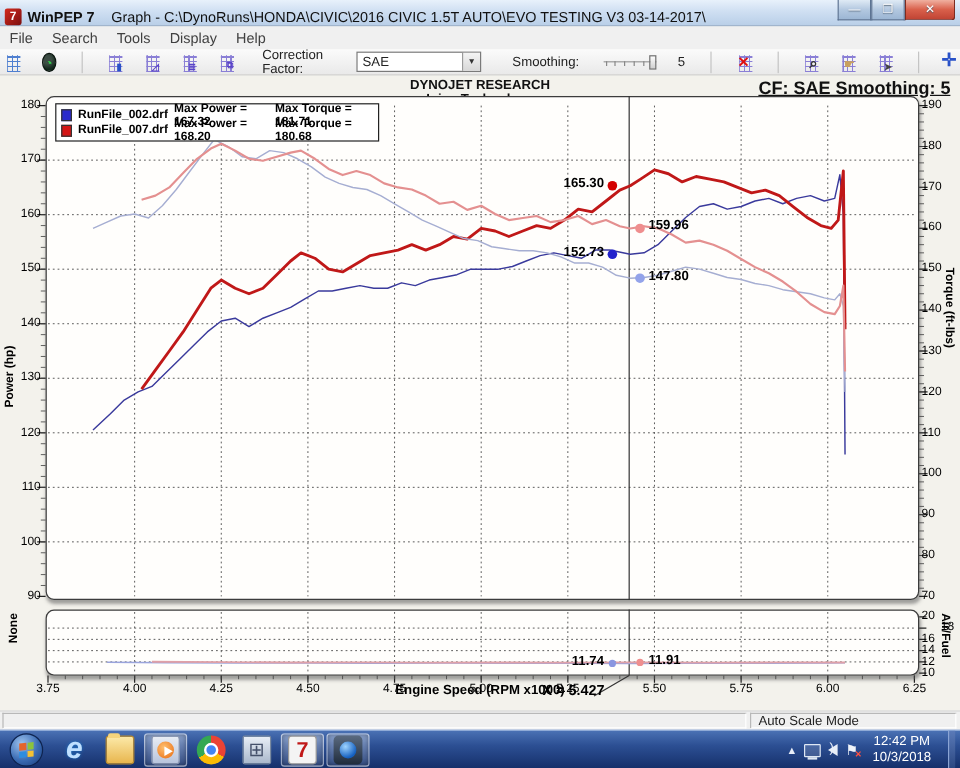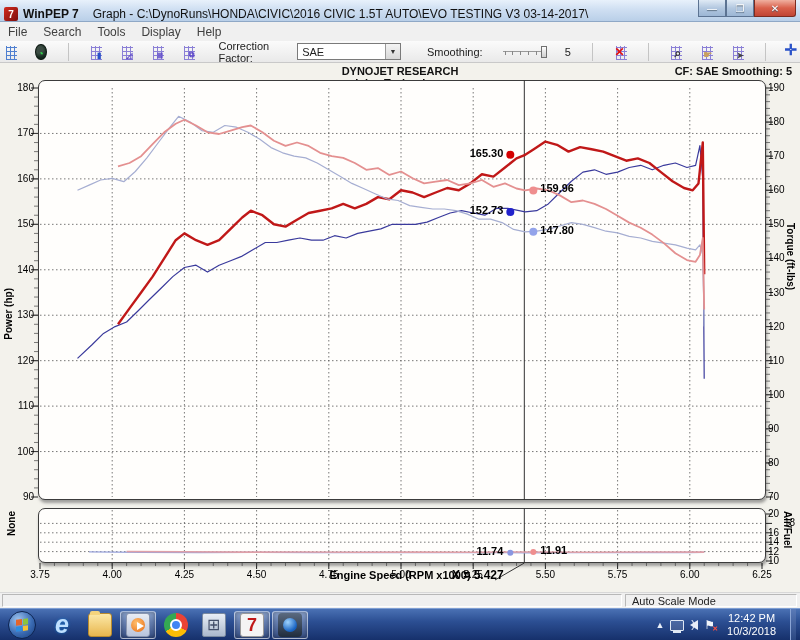--- a/index.html
+++ b/index.html
@@ -63,21 +63,21 @@
   .slider { width:64px; height:14px; position:relative; margin-left:2px; }
   .slider .track { position:absolute; left:0; right:0; top:6px; height:1px; background:#999; }
   .slider .dots { position:absolute; top:6px; left:2px; right:10px; display:flex; justify-content:space-between; }
   .slider .dots i { width:1px; height:4px; background:#888; }
   .slider .thumb { position:absolute; right:0; top:1px; width:6px; height:12px;
       background:linear-gradient(#fdfdfd,#cfcfcf); border:1px solid #707070; }
 
   
   .content { position:absolute; top:63px; left:0; width:800px; height:529px; background:#f3f2ec; }
   .gheader { position:absolute; top:2px; left:0; width:100%; text-align:center; font-size:11px; font-weight:bold; color:#111; line-height:12px; }
-  .gheader-right { position:absolute; top:2px; right:8px; font-size:11px; font-weight:bold; color:#111; }
+  .gheader-right { position:absolute; top:2px; right:8px; font-size:15px; font-weight:bold; color:#111;text-decoration:underline; }
   .plotbox { position:absolute; background:#fffefc; border:1px solid #3c3c3c; border-radius:7px;
       box-shadow:1px 3px 3px rgba(90,90,90,.55); }
   #mainbox { left:38px; top:17px; width:728px; height:420px; }
   #afbox   { left:38px; top:445px; width:728px; height:55px; }
   #chart-svg { position:absolute; left:0; top:0; }
   .tick-label { position:absolute; font-size:10px; font-weight:normal; color:#000; }
   .axis-vert { position:absolute; font-size:10px; font-weight:bold; color:#000; white-space:nowrap; }
   .legend { position:absolute; left:46px; top:23px; width:270px; background:#fff; border:1px solid #222;
       padding:2px 4px; font-size:10px; font-weight:bold; color:#000; }
   .legend-row { display:flex; align-items:center; height:13px; gap:5px; }
@@ -446,20 +446,34 @@
         <polyline points="89.1,488.8 141.1,489.3 198.8,489.5 256.6,489.4 314.4,489.6 372.1,489.5 429.9,489.7 487.6,489.6 525.2,489.8 574.3,489.6 632.0,489.7 689.8,489.5 704.2,489.3" fill="none" stroke="#9aa4dc" stroke-width="1.3" stroke-linejoin="round" data-name="curve-runfile-002-af"></polyline>
         <polyline points="126.6,488.5 184.4,488.8 242.2,489.1 299.9,489.0 357.7,489.2 415.4,489.1 473.2,489.2 525.2,489.0 588.7,489.2 646.5,489.0 704.2,489.1" fill="none" stroke="#dfa0a8" stroke-width="1.6" stroke-linejoin="round" data-name="curve-runfile-007-af"></polyline>
         <circle cx="510.31759999999986" cy="91.80333333333328" r="4" fill="#d40000" data-name="cursor-value-dot"></circle>
         <circle cx="533.3175999999999" cy="127.38633333333331" r="4" fill="#ef8e8e" data-name="cursor-value-dot"></circle>
         <circle cx="510.31759999999986" cy="148.92700000000005" r="4" fill="#2222cc" data-name="cursor-value-dot"></circle>
         <circle cx="533.3175999999999" cy="168.83166666666662" r="4" fill="#93a3ea" data-name="cursor-value-dot"></circle>
         <circle cx="510.31759999999986" cy="489.822" r="3" fill="#8a96e0" data-name="cursor-value-dot"></circle>
         <circle cx="533.3175999999999" cy="489.023" r="3" fill="#ef8e8e" data-name="cursor-value-dot"></circle>
       </svg>
 
+    <div class="legend" id="legend" data-name="legend-box">
+        <div class="legend-row" data-name="legend-row">
+          <span class="legend-chip" data-name="legend-color-chip" style="background: rgb(42, 42, 204);"></span>
+          <span data-name="legend-text">RunFile_002.drf</span>
+          <span data-name="legend-text">Max Power = 167.32</span>
+          <span data-name="legend-text">Max Torque = 181.71</span>
+        </div>
+        <div class="legend-row" data-name="legend-row">
+          <span class="legend-chip" data-name="legend-color-chip" style="background: rgb(212, 20, 20);"></span>
+          <span data-name="legend-text">RunFile_007.drf</span>
+          <span data-name="legend-text">Max Power = 168.20</span>
+          <span data-name="legend-text">Max Torque = 180.68</span>
+        </div>
+      </div>
 
     <div class="axis-vert" data-name="power-axis-label" style="left:3px; top:225px; transform:rotate(180deg); writing-mode:vertical-rl;">Power (hp)</div>
     <div class="axis-vert" data-name="torque-axis-label" style="left:785px; top:160px; writing-mode:vertical-rl;">Torque (ft-lbs)</div>
     <div class="axis-vert" data-name="none-axis-label" style="left:6px; top:448px; transform:rotate(180deg); writing-mode:vertical-rl;">None</div>
     <div class="axis-vert" data-name="airfuel-axis-label" style="left:782px; top:448px; writing-mode:vertical-rl;">Air/Fuel</div>
 
     <div class="xaxis-label" data-name="x-axis-label">Engine Speed (RPM x1000)</div>
     <div class="cursor-x" data-name="cursor-x-value">X = 5.427</div>
 
     <div id="tick-layer" data-name="tick-labels">

